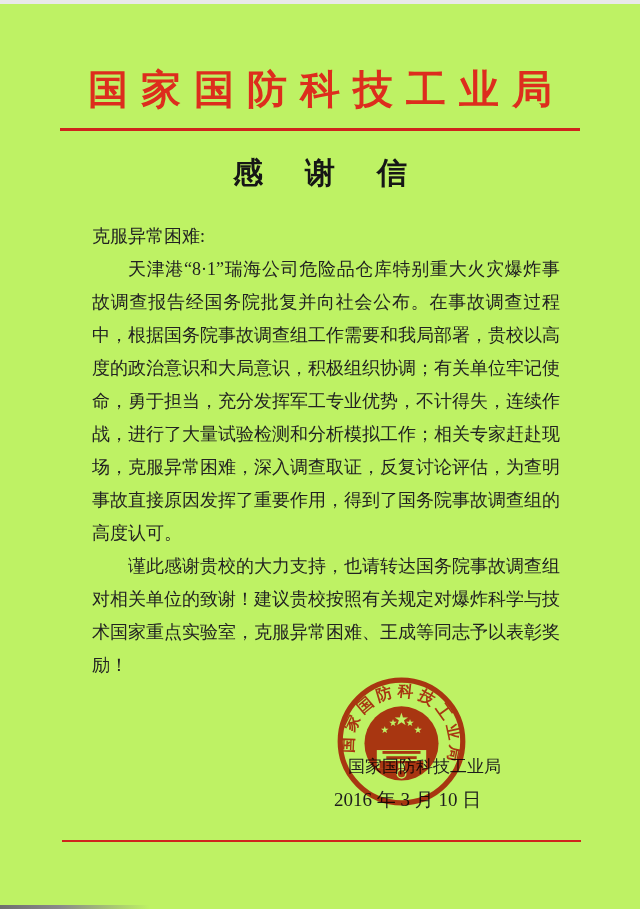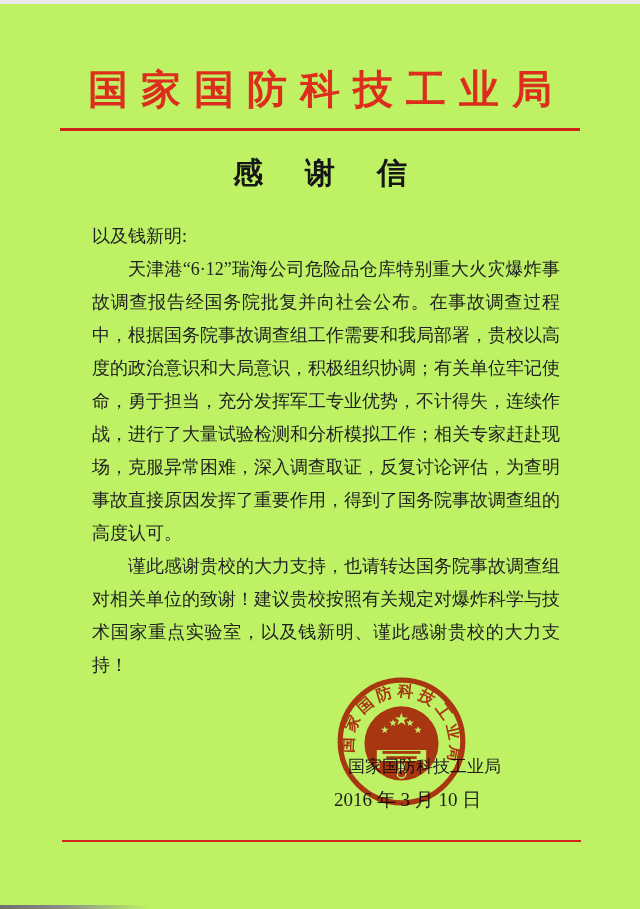--- a/index.html
+++ b/index.html
@@ -77,23 +77,23 @@
 
 <div class="page">
 
   <div class="org-name">国家国防科技工业局</div>
 
   <div class="header-rule"></div>
 
   <div class="doc-title">感谢信</div>
 
   <div class="letter-body">
-    <div class="salutation">以及钱新明:</div>
-    <p>天津港“6·12”瑞海公司危险品仓库特别重大火灾爆炸事故调查报告经国务院批复并向社会公布。在事故调查过程中，根据国务院事故调查组工作需要和我局部署，贵校以高度的政治意识和大局意识，积极组织协调；有关单位牢记使命，勇于担当，充分发挥军工专业优势，不计得失，连续作战，进行了大量试验检测和分析模拟工作；相关专家赶赴现场，克服异常困难，深入调查取证，反复讨论评估，为查明事故直接原因发挥了重要作用，得到了国务院事故调查组的高度认可。</p>
-    <p>谨此感谢贵校的大力支持，也请转达国务院事故调查组对相关单位的致谢！建议贵校按照有关规定对爆炸科学与技术国家重点实验室，以及钱新明、谨此感谢贵校的大力支持！</p>
+    <div class="salutation">克服异常困难:</div>
+    <p>天津港“8·1”瑞海公司危险品仓库特别重大火灾爆炸事故调查报告经国务院批复并向社会公布。在事故调查过程中，根据国务院事故调查组工作需要和我局部署，贵校以高度的政治意识和大局意识，积极组织协调；有关单位牢记使命，勇于担当，充分发挥军工专业优势，不计得失，连续作战，进行了大量试验检测和分析模拟工作；相关专家赶赴现场，克服异常困难，深入调查取证，反复讨论评估，为查明事故直接原因发挥了重要作用，得到了国务院事故调查组的高度认可。</p>
+    <p>谨此感谢贵校的大力支持，也请转达国务院事故调查组对相关单位的致谢！建议贵校按照有关规定对爆炸科学与技术国家重点实验室，克服异常困难、王成等同志予以表彰奖励！</p>
   </div>
 
   <div class="sig-org">国家国防科技工业局</div>
 
   <div class="sig-date">2016 年 3 月 10 日</div>
 
   <svg class="seal" viewBox="0 0 140 140" xmlns="http://www.w3.org/2000/svg">
 
     <circle cx="70" cy="70" r="64.5" fill="none" stroke="#e02a1a" stroke-width="5.5"></circle>
 

